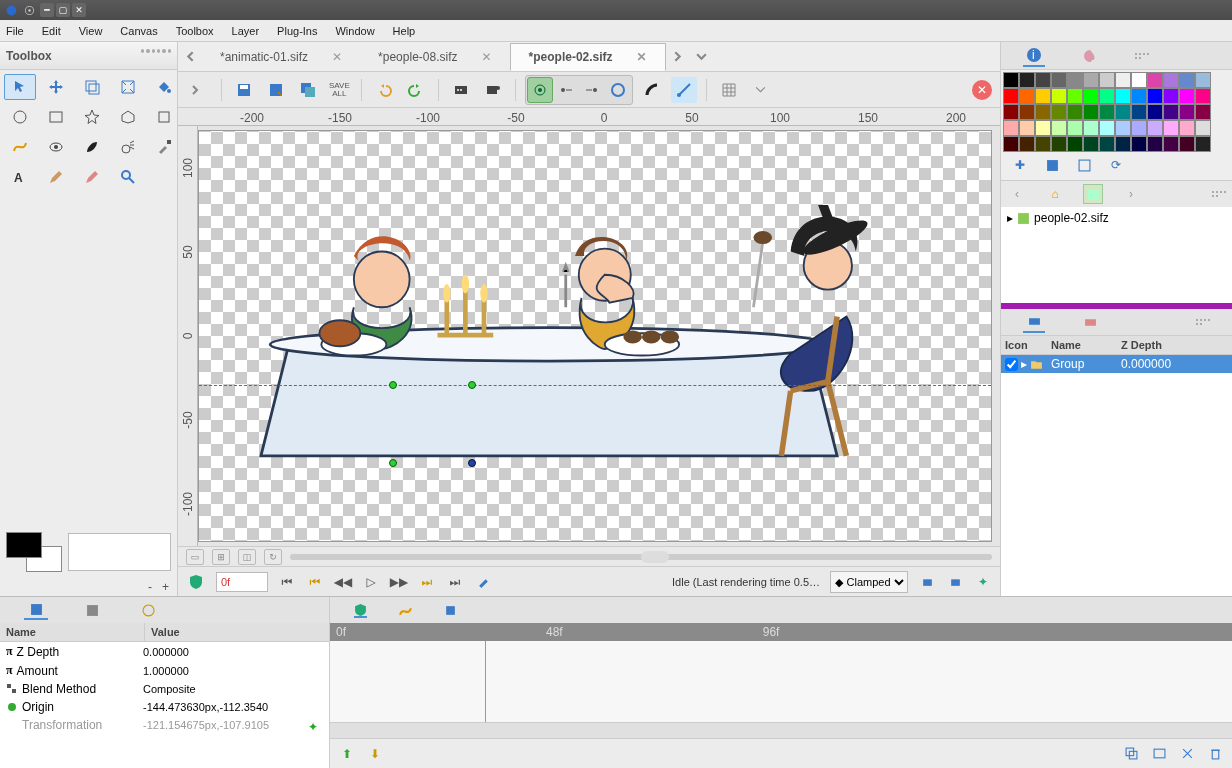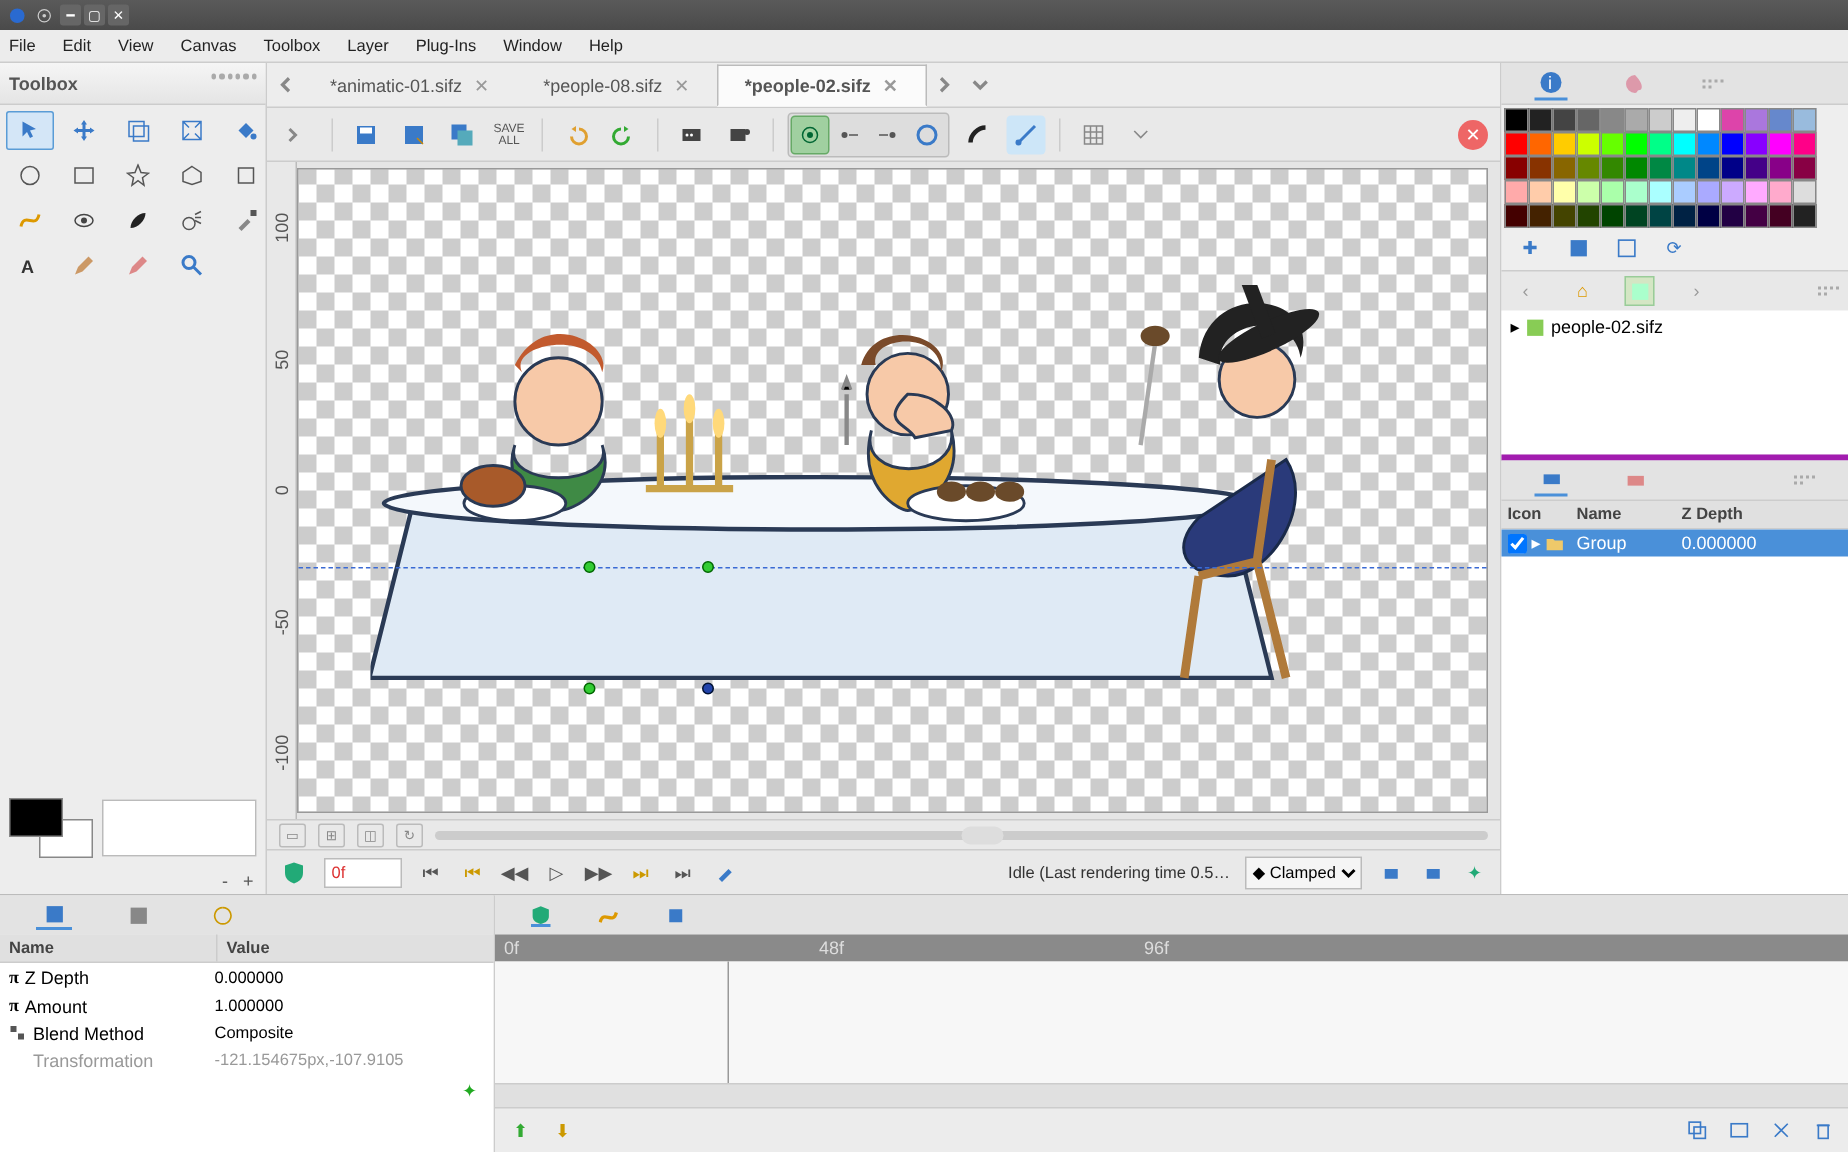--- a/index.html
+++ b/index.html
@@ -39,21 +39,21 @@
   .color-preview{flex:1;height:38px;background:#fff;border:1px solid #bbb;}
 
   .size-row{display:flex;align-items:center;justify-content:flex-end;gap:10px;padding:2px 8px;font-size:14px;color:#555;}
   .gradient-row{display:flex;align-items:center;gap:8px;padding:6px;}
   .gradient-bar{flex:0 0 70px;height:16px;background:linear-gradient(90deg,#000,#fff);border:1px solid #888;}
   .gradient-row .val{font-size:12px;}
 
   
   .tabs { height: 30px; display: flex; align-items: center; background: #ededed; border-bottom:1px solid #ccc;}
   .tabs .nav{width:24px;height:24px;display:flex;align-items:center;justify-content:center;color:#888;}
-  .tabs .tab{padding:6px 18px;display:flex;align-items:center;gap:8px;color:#555;}
+  .tabs .tab{padding:6px 18px;display:flex;align-items:center;gap:24px;color:#555;}
   .tabs .tab.active{background:#fbfbfb;border:1px solid #bbb;border-bottom:1px solid #fbfbfb;font-weight:bold;}
   .tabs .tab .close{color:#999;font-size:12px;}
 
   
   .canvas-toolbar { height: 36px; background:#e9e9e9;display:flex;align-items:center;padding:0 8px;gap:6px;border-bottom:1px solid #ccc;}
   .canvas-toolbar .btn{width:26px;height:26px;border-radius:3px;display:flex;align-items:center;justify-content:center;}
   .canvas-toolbar .sep{width:1px;height:22px;background:#ccc;margin:0 3px;}
   .canvas-toolbar .group{display:flex;background:#ddd;border:1px solid #bbb;border-radius:3px;padding:1px;}
   .canvas-toolbar .group .btn.active{background:#a0d0a0;border:1px solid #6a6;}
   .canvas-toolbar .save-all{font-size:8px;line-height:8px;text-align:center;color:#555;}
@@ -119,21 +119,21 @@
   .pal-tools{display:flex;gap:14px;padding:4px 8px;}
   .pal-tools .pt{width:18px;height:18px;display:flex;align-items:center;justify-content:center;color:#3a7ac8;}
 
   .nav-panel{background:#e8e8e8;border-top:1px solid #ccc;}
   .nav-header{height:26px;display:flex;align-items:center;padding:0 6px;gap:18px;}
   .nav-header .nh{width:20px;height:20px;display:flex;align-items:center;justify-content:center;color:#999;}
   .nav-header .nh.active{background:#d4e6c4;border:1px solid #9c9;}
   .nav-body{background:#fff;padding:4px 6px;height:96px;}
   .nav-body .tree-item{display:flex;align-items:center;gap:4px;font-size:11px;}
 
-  .layers-panel{border-top:4px solid #a21caf;flex:1;display:flex;flex-direction:column;}
+  .layers-panel{border-top:6px solid #a21caf;flex:1;display:flex;flex-direction:column;}
   .layers-tabs{height:26px;display:flex;align-items:center;gap:34px;padding:0 22px;background:#e3e3e3;}
   .layers-tabs .lt{width:22px;height:22px;display:flex;align-items:center;justify-content:center;}
   .layers-tabs .lt.active{border-bottom:2px solid #4a90d9;}
   .layers-head{display:flex;background:#e0e0e0;border-top:1px solid #ccc;border-bottom:1px solid #ccc;}
   .layers-head div{padding:3px 4px;font-size:11px;font-weight:bold;color:#444;}
   .layers-head .lh1{width:46px;}
   .layers-head .lh2{width:70px;}
   .layers-row{display:flex;align-items:center;padding:2px 4px;background:#4a90d9;color:#fff;font-size:11px;}
   .layers-row .lh1{width:46px;display:flex;align-items:center;gap:3px;}
   .layers-row .lh2{width:70px;}
@@ -445,20 +445,31 @@
         </div>
       <div class="btn">
           <svg class="ico-s" viewBox="0 0 12 12">
             <path d="M2 4l4 4 4-4" fill="none" stroke="#888"></path>
           </svg>
         </div>
       <div class="close-red">✕</div>
     </div>
 
     <div class="canvas-area">
+      <div class="ruler-h">
+        <span>-200</span>
+        <span>-150</span>
+        <span>-100</span>
+        <span>-50</span>
+        <span>0</span>
+        <span>50</span>
+        <span>100</span>
+        <span>150</span>
+        <span>200</span>
+      </div>
       <div class="canvas-body">
         <div class="ruler-v">
           <span>100</span>
           <span>50</span>
           <span>0</span>
           <span>-50</span>
           <span>-100</span>
         </div>
         <div class="canvas-view">
 
@@ -784,20 +795,29 @@
       <div class="row">
           <div class="c1">
             <svg width="12" height="12">
               <rect x="1" y="1" width="4" height="4" fill="#555"></rect>
               <rect x="6" y="6" width="4" height="4" fill="#555"></rect>
             </svg>
             <span>Blend Method</span>
           </div>
           <div class="c2">Composite</div>
         </div>
+      <div class="row">
+          <div class="c1">
+            <svg width="12" height="12">
+              <circle cx="6" cy="6" r="4" fill="#3a3"></circle>
+            </svg>
+            <span>Origin</span>
+          </div>
+          <div class="c2">-144.473630px,-112.3540</div>
+        </div>
       <div class="row" style="color:#999">
           <div class="c1">
             <span style="width:12px"></span>
             <span>Transformation</span>
           </div>
           <div class="c2">-121.154675px,-107.9105</div>
         </div>
     </div>
   </div>
 

